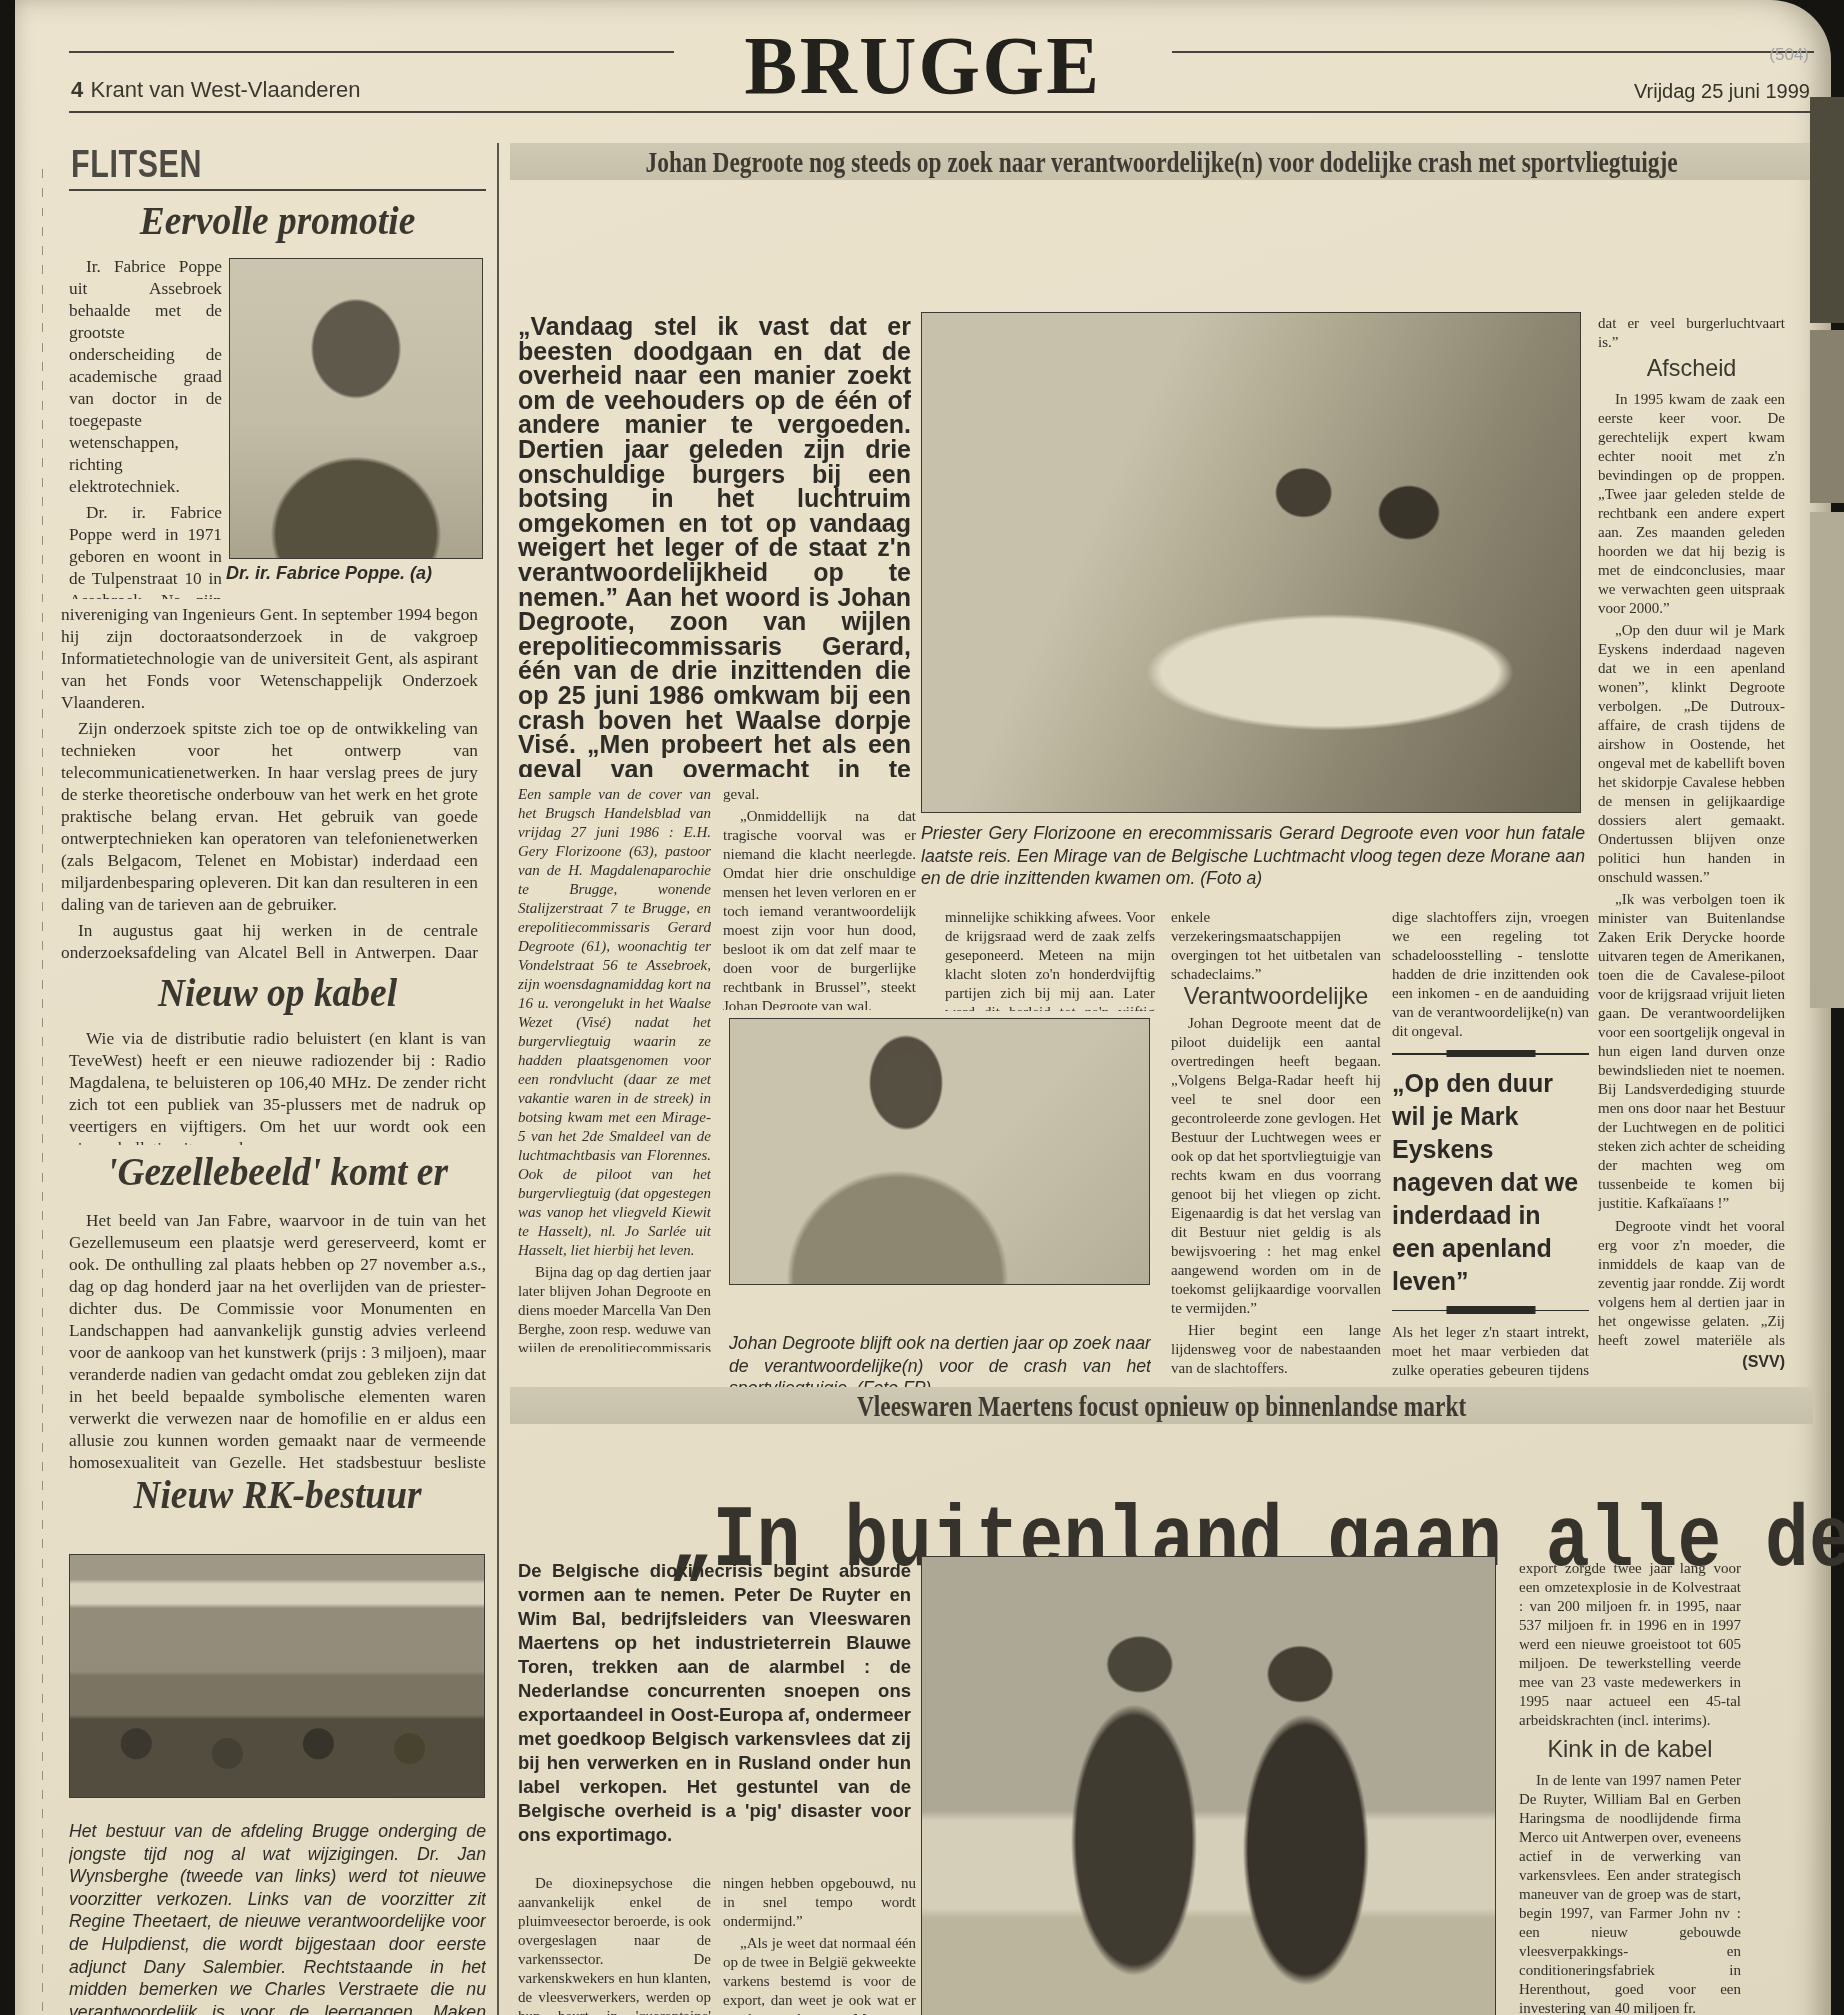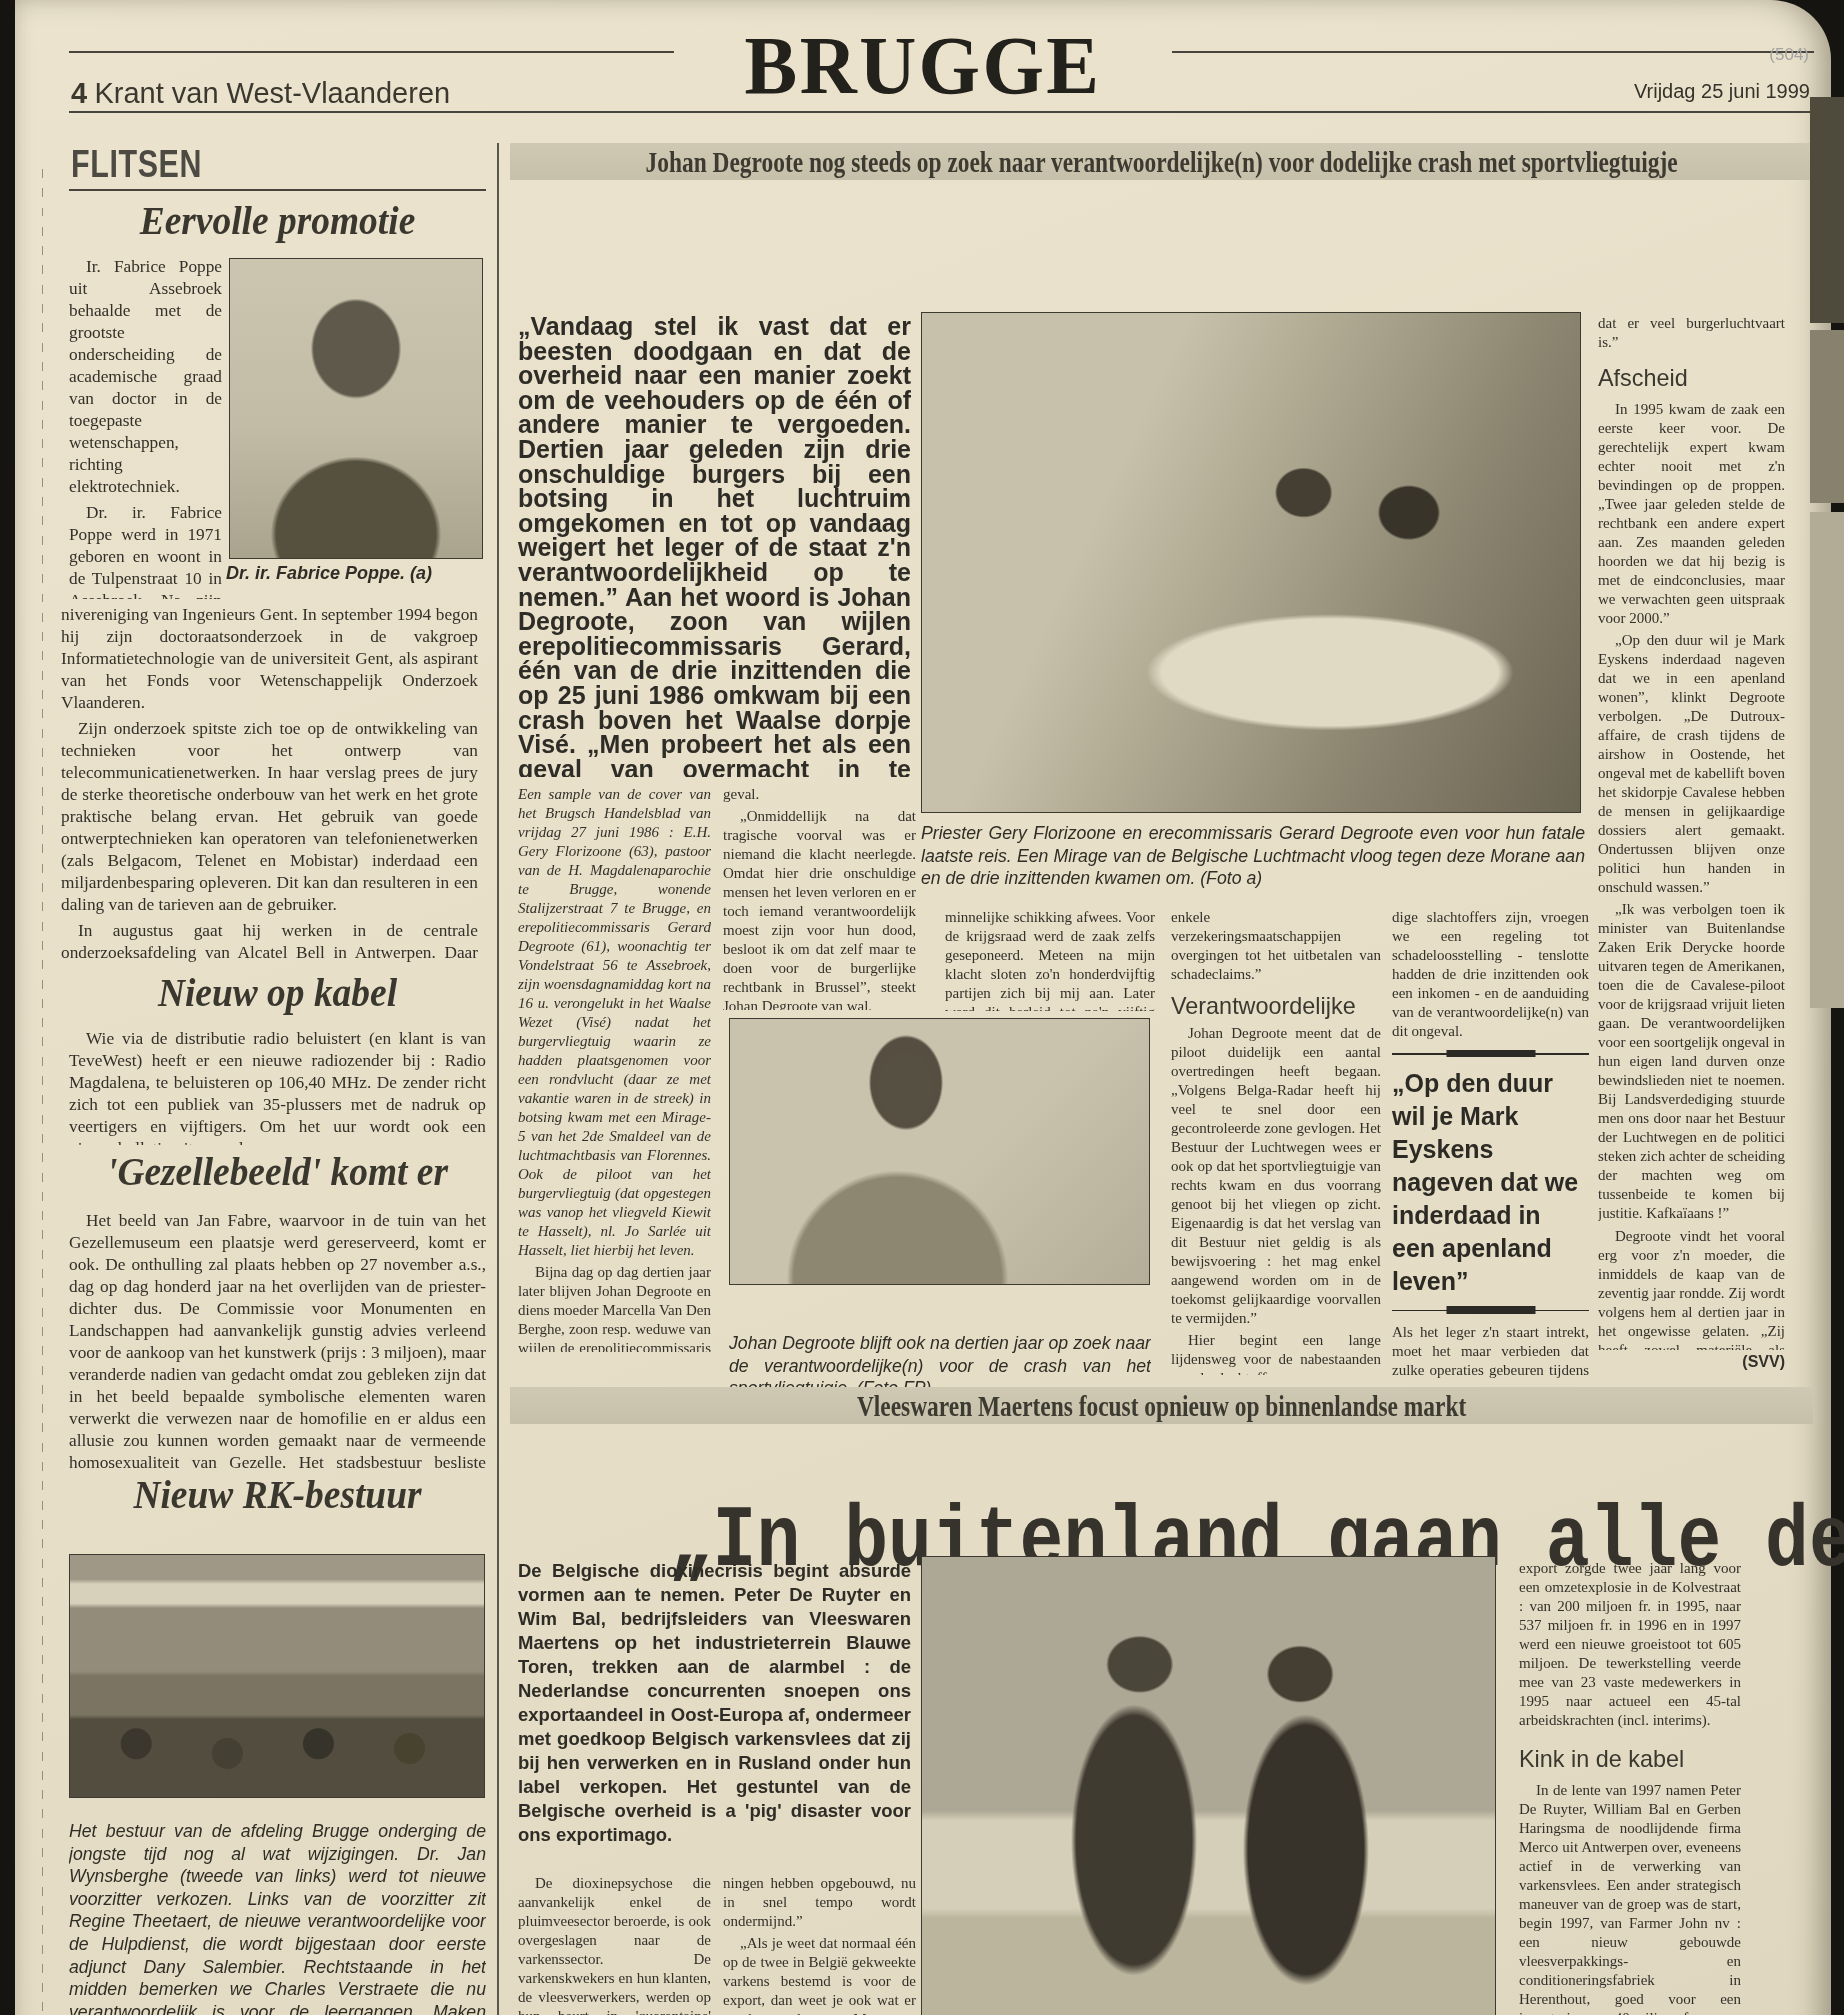--- a/index.html
+++ b/index.html
@@ -8,21 +8,21 @@
   .paper{position:absolute;left:15.3px;top:0;width:1816px;height:2620px;
          background:linear-gradient(160deg,#ebe3cd 0%,#e7dfc8 38%,#e2dac2 70%,#d9d1b9 100%);
          border-radius:0 60px 0 0;
          box-shadow:inset -16px 0 24px rgba(60,55,40,.25), inset 0 -12px 20px rgba(60,55,40,.2);}
   .abs{position:absolute;}
   .hr{position:absolute;height:2px;background:#46443c;}
   .vr{position:absolute;width:1.6px;background:#5a574d;}
   .dotline{position:absolute;width:1.2px;background:repeating-linear-gradient(180deg,#968f7a 0 8.9px,transparent 8.9px 19.3px);}
 
   
-  .mast-left{font-family:"Liberation Sans",sans-serif;font-size:29px;white-space:nowrap;color:#3a382f;}
+  .mast-left{font-family:"Liberation Sans",sans-serif;font-size:22px;white-space:nowrap;color:#3a382f;}
   .mast-left b{font-weight:bold;margin-right:7.3px;}
   .brugge{font-family:"Liberation Serif",serif;font-weight:bold;font-size:79px;letter-spacing:2.4px;
           color:#23211b;text-align:center;transform:scaleY(1.04);transform-origin:top center;}
   .code{font-family:"Liberation Sans",sans-serif;font-size:17px;text-align:right;color:#a3a3a3;}
   .date{font-family:"Liberation Sans",sans-serif;font-size:20px;text-align:right;color:#34322b;}
 
   
   .flitsen{font-family:"Liberation Sans",sans-serif;font-weight:bold;font-size:39px;letter-spacing:0.8px;
            color:#4c4a42;transform:scaleX(.78);transform-origin:left center;}
   .lhead{font-style:italic;font-weight:bold;font-size:39px;text-align:center;color:#3a372e;
@@ -68,21 +68,21 @@
         display:flex;align-items:center;justify-content:center;}
   .band span{font-weight:bold;font-size:30px;color:#3c3a31;white-space:nowrap;
         transform:scaleX(.78);transform-origin:center;}
   .headline{position:absolute;text-align:center;font-weight:bold;color:#35332b;white-space:nowrap;}
   .headline span{display:inline-block;font-size:87px;transform:scaleX(.8);transform-origin:center;}
   .intro{font-family:"Liberation Sans",sans-serif;font-weight:bold;font-size:25px;line-height:24.6px;
          text-align:justify;overflow:hidden;color:#2e2c26;}
   .mb{font-size:15px;line-height:19px;text-align:justify;overflow:hidden;}
   .mb p{margin:0 0 3.2px;}
   .mb .it{font-style:italic;}
-  .subhead{font-family:"Liberation Sans",sans-serif;font-size:23.4px;text-align:left;margin:13px 0 8px;color:#3a382f;}
+  .subhead{font-family:"Liberation Sans",sans-serif;font-size:23.4px;text-align:center;margin:3px 0 8px;color:#3a382f;}
   .pullq{font-family:"Liberation Sans",sans-serif;font-weight:bold;font-size:25px;line-height:33px;color:#2c2a24;}
   .qrule{height:1.6px;background:#2c2a24;position:relative;margin:12px 0;}
   .qrule::after{content:"";position:absolute;left:50%;top:-3.2px;width:89px;height:7.3px;background:#2c2a24;transform:translateX(-50%);}
   .sig{font-weight:bold;font-size:16px;text-align:right;font-family:"Liberation Sans",sans-serif;}
 
   .frag{position:absolute;}
 </style>
 </head>
 <body>
 

